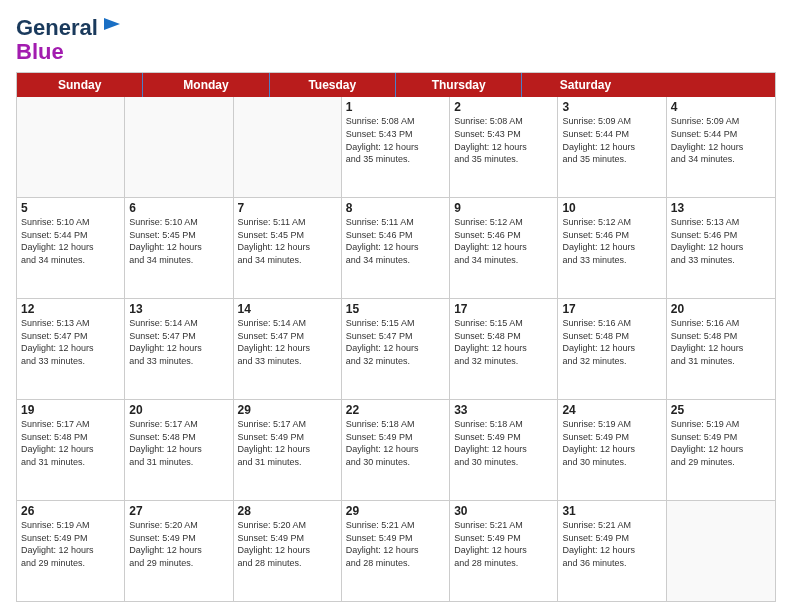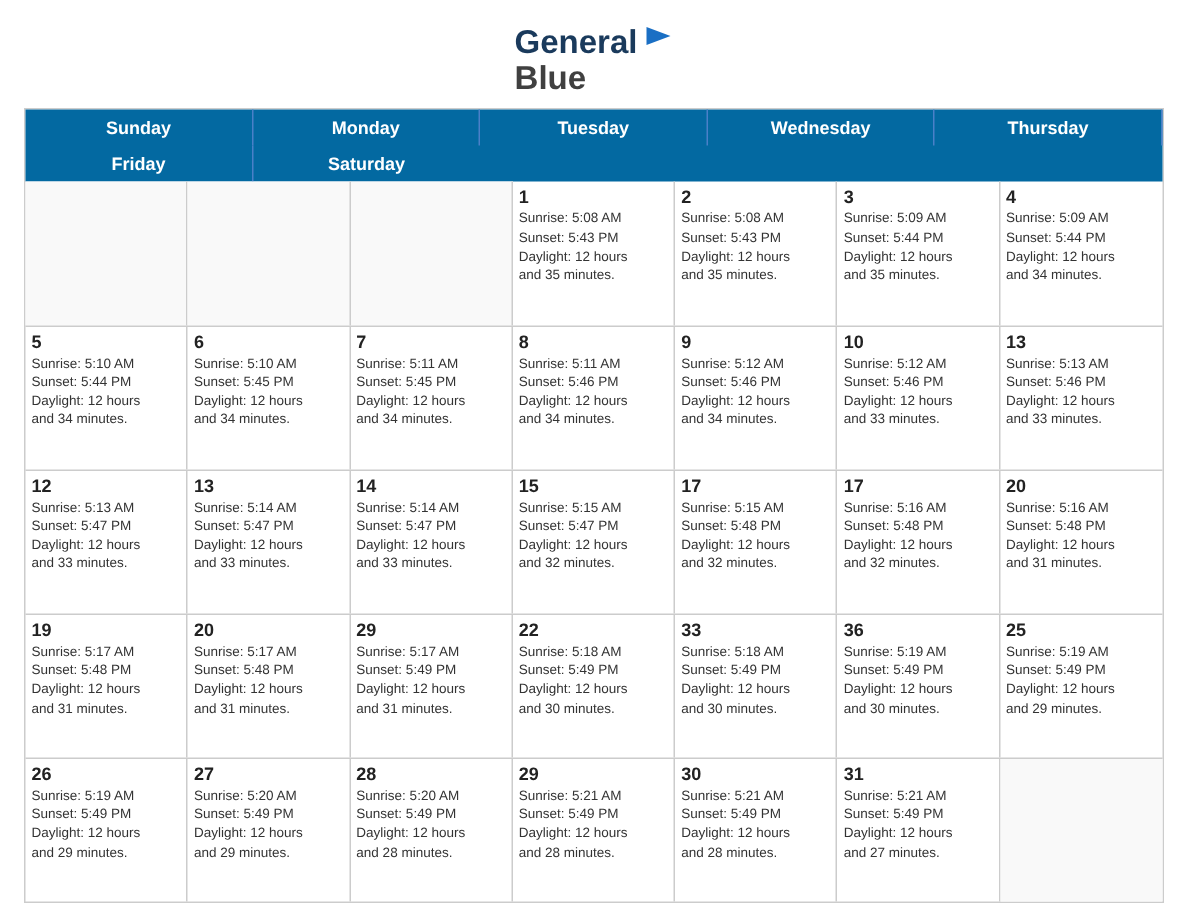--- a/index.html
+++ b/index.html
@@ -12,21 +12,21 @@
     }
     .page {
       width: 792px;
       height: 612px;
       padding: 16px 16px 10px 16px;
       display: flex;
       flex-direction: column;
     }
     .header {
       display: flex;
-      justify-content: center;
+      justify-content: flex-start;
       align-items: flex-start;
       margin-bottom: 8px;
     }
     .logo {
       display: flex;
       flex-direction: column;
       align-items: flex-start;
     }
     .logo-text {
       font-size: 22px;
@@ -49,22 +49,22 @@
       margin-top: 2px;
     }
     .calendar {
       flex: 1;
       display: flex;
       flex-direction: column;
       border: 1px solid #ccc;
     }
     .cal-header {
       display: grid;
-      grid-template-columns: repeat(5, 1fr);
-      background: #0369a1;
+      grid-template-columns: repeat(6, 1fr);
+      background: #b91c1c;
     }
     .cal-header-cell {
       color: #fff;
       font-size: 12px;
       font-weight: bold;
       padding: 5px 4px;
       text-align: center;
       border-right: 1px solid #4a80c8;
     }
     .cal-header-cell:last-child { border-right: none; }
@@ -113,37 +113,35 @@
       <div style="display:flex;align-items:center;">
         <span class="logo-text">
           <span style="color:#1a3a5c;">General</span>
         </span>
 
         <svg width="22" height="20" viewBox="0 0 22 20" style="margin-left:2px;margin-top:-4px;">
           <polygon points="4,18 4,2 20,8 4,14" fill="#1a6fc4"></polygon>
         </svg>
       </div>
       <div>
-        <span class="logo-text" style="color:#404040;font-size:22px;font-weight:bold;">Blue</span>
+        <span class="logo-text" style="color:#a21caf;font-size:22px;font-weight:bold;">Blue</span>
       </div>
     </div>
     <div class="title-block">
       <div class="month-year"></div>
       <div class="location"></div>
     </div>
   </div>
 
   <div class="calendar">
     <div class="cal-header">
     <div class="cal-header-cell">Sunday</div>
         <div class="cal-header-cell">Monday</div>
         <div class="cal-header-cell">Tuesday</div>
-        <div class="cal-header-cell">Wednesday</div>
         <div class="cal-header-cell">Thursday</div>
-        <div class="cal-header-cell">Friday</div>
         <div class="cal-header-cell">Saturday</div>
       </div>
     <div class="cal-body">
     <div class="cal-row">
           <div class="cal-cell empty"></div>
           <div class="cal-cell empty"></div>
           <div class="cal-cell empty"></div>
           <div class="cal-cell">
             <div class="day-num">1</div>
             <div class="cell-text">Sunrise: 5:08 AM</div>
@@ -305,21 +303,21 @@
             <div class="cell-text">and 30 minutes.</div>
           </div>
           <div class="cal-cell">
             <div class="day-num">33</div>
             <div class="cell-text">Sunrise: 5:18 AM</div>
             <div class="cell-text">Sunset: 5:49 PM</div>
             <div class="cell-text">Daylight: 12 hours</div>
             <div class="cell-text">and 30 minutes.</div>
           </div>
           <div class="cal-cell">
-            <div class="day-num">36</div>
+            <div class="day-num">24</div>
             <div class="cell-text">Sunrise: 5:19 AM</div>
             <div class="cell-text">Sunset: 5:49 PM</div>
             <div class="cell-text">Daylight: 12 hours</div>
             <div class="cell-text">and 30 minutes.</div>
           </div>
           <div class="cal-cell">
             <div class="day-num">25</div>
             <div class="cell-text">Sunrise: 5:19 AM</div>
             <div class="cell-text">Sunset: 5:49 PM</div>
             <div class="cell-text">Daylight: 12 hours</div>
@@ -360,19 +358,19 @@
             <div class="cell-text">Sunrise: 5:21 AM</div>
             <div class="cell-text">Sunset: 5:49 PM</div>
             <div class="cell-text">Daylight: 12 hours</div>
             <div class="cell-text">and 28 minutes.</div>
           </div>
           <div class="cal-cell">
             <div class="day-num">31</div>
             <div class="cell-text">Sunrise: 5:21 AM</div>
             <div class="cell-text">Sunset: 5:49 PM</div>
             <div class="cell-text">Daylight: 12 hours</div>
-            <div class="cell-text">and 27 minutes.</div>
+            <div class="cell-text">and 36 minutes.</div>
           </div>
           <div class="cal-cell empty"></div>
         </div>
       </div>
   </div>
 </div>
 
 </body></html>

